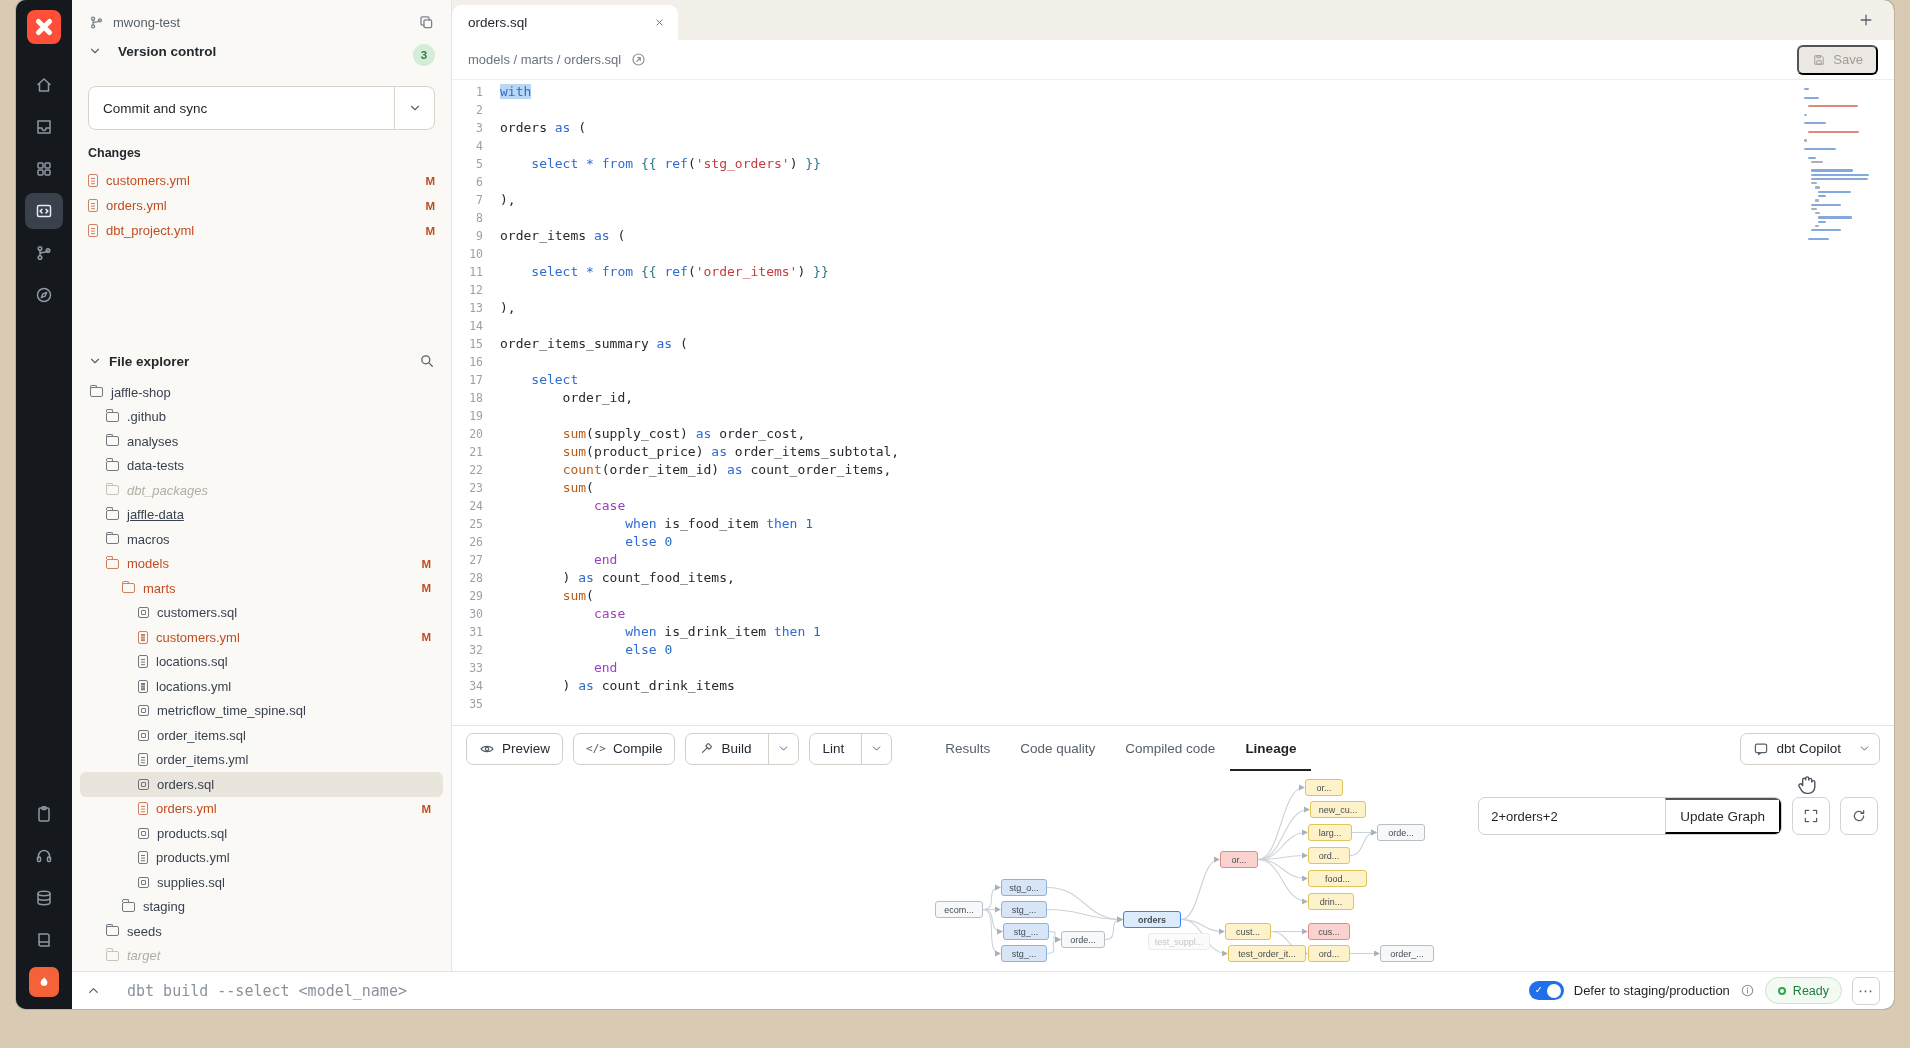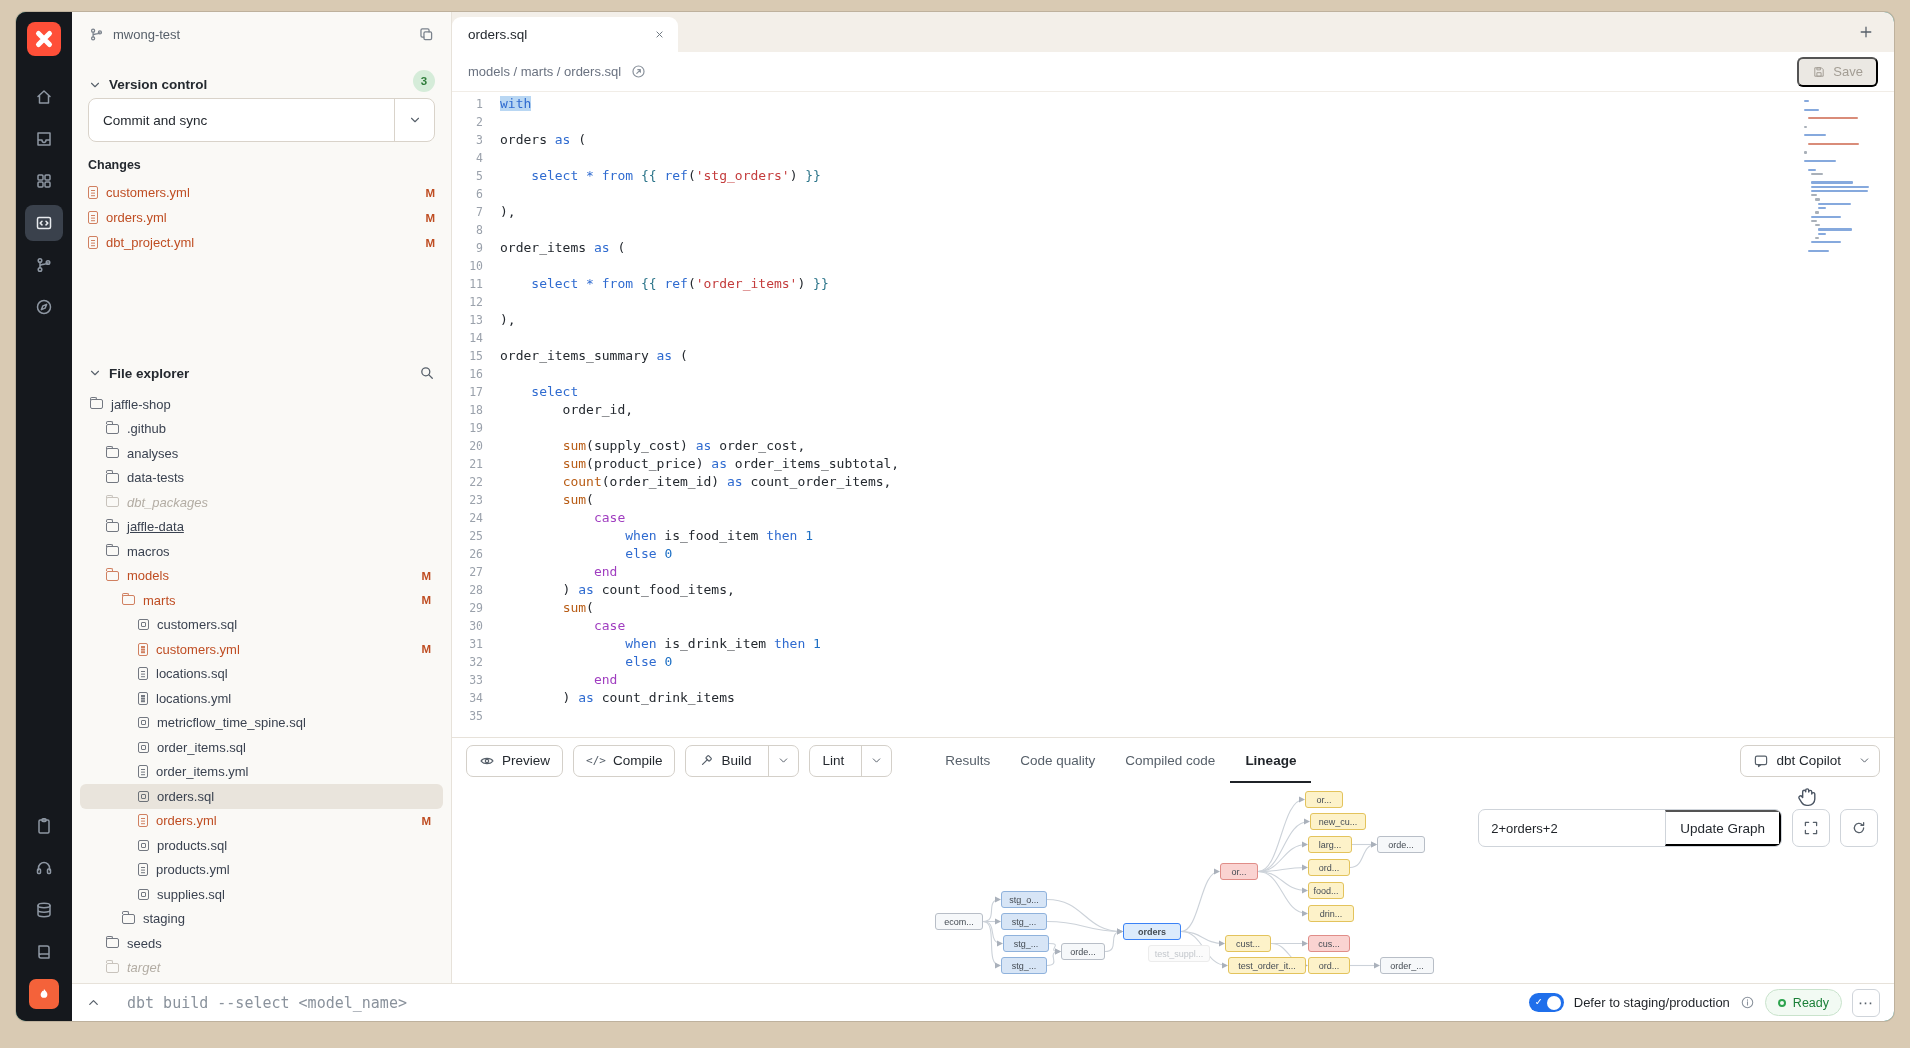--- a/index.html
+++ b/index.html
@@ -1,37 +1,37 @@
 <!DOCTYPE html>
 <html><head>
 <meta charset="utf-8">
 <style>
   *{box-sizing:border-box;margin:0;padding:0}
   html,body{width:1910px;height:1048px;overflow:hidden}
   body{background:#d9cab3;font-family:"Liberation Sans",sans-serif;position:relative;color:#24292f}
-  .app{position:absolute;left:16px;top:12px;width:1878px;height:1009px;background:#0f766e;border-radius:10px;overflow:hidden;display:flex;box-shadow:0 0 0 1px rgba(0,0,0,.12)}
+  .app{position:absolute;left:16px;top:0;width:1878px;height:1009px;background:#0f766e;border-radius:10px;overflow:hidden;display:flex;box-shadow:0 0 0 1px rgba(0,0,0,.12)}
   
   .abar{width:56px;background:#15181d;display:flex;flex-direction:column;align-items:center;padding:10px 0 12px;flex:0 0 auto}
   .logo{width:34px;height:34px;border-radius:8px;background:#ff4f38;display:flex;align-items:center;justify-content:center;margin-bottom:20px}
   .ab-ic{width:38px;height:36px;display:flex;align-items:center;justify-content:center;margin:3px 0;border-radius:8px;color:#8e97a3;cursor:pointer}
   .ab-ic svg{stroke:#8e97a3;fill:none;stroke-width:1.5;stroke-linecap:round;stroke-linejoin:round}
   .ab-ic.active{background:#3a414c}
   .ab-ic.active svg{stroke:#e8ebef}
   .ab-spacer{flex:1}
   .avatar{width:30px;height:30px;border-radius:7px;background:#f4623a;display:flex;align-items:center;justify-content:center;margin-top:6px}
   
   .rightcol{flex:1;display:flex;flex-direction:column;min-width:0}
   .app-body{flex:1;display:flex;min-height:0}
   
   .sidebar{width:380px;flex:0 0 auto;background:#faf9f6;border-right:1px solid #e7e2da;display:flex;flex-direction:column;overflow:hidden}
   .branch-row{height:44px;display:flex;align-items:center;gap:8px;padding:0 16px;color:#57606a;font-size:13px;flex:0 0 auto}
   .branch-row svg{stroke:#7a828c;fill:none;stroke-width:1.5;stroke-linecap:round}
   .icon-btn{margin-left:auto;display:flex;align-items:center;cursor:pointer}
   .vc-wrap{height:298px;padding:0 16px;flex:0 0 auto}
-  .sec-header{height:36px;display:flex;align-items:flex-end;gap:7px;font-size:13.5px;font-weight:700;color:#24292f}
+  .sec-header{height:36px;display:flex;align-items:flex-start;gap:16px;font-size:13.5px;font-weight:700;color:#24292f}
   .chev{display:flex}
   .chev svg,.sec-header svg{stroke:#57606a;fill:none;stroke-width:1.6;stroke-linecap:round;stroke-linejoin:round}
   .vc-badge{margin-left:auto;min-width:22px;height:22px;border-radius:999px;background:#d5ecd9;color:#2f7d3b;font-size:11.5px;font-weight:700;display:flex;align-items:center;justify-content:center;padding:0 6px}
   .commit-btn{margin:6px 0 16px;height:44px;border:1px solid #d9d3ca;border-radius:8px;background:#fff;display:flex;align-items:center;cursor:pointer}
   .commit-label{padding-left:14px;font-size:13.5px;color:#24292f;flex:1;text-align:left}
   .commit-caret{width:40px;align-self:stretch;border-left:1px solid #d9d3ca;display:flex;align-items:center;justify-content:center}
   .changes-label{font-size:12.5px;font-weight:700;color:#24292f;margin:2px 0 8px}
   .chg-row{height:25px;display:flex;align-items:center;gap:8px;color:#bf4d22;font-size:13px;cursor:pointer}
   .chg-row .m{margin-left:auto;font-size:11.5px;font-weight:700}
   .fe-header{height:38px;display:flex;align-items:center;gap:7px;padding:0 16px;font-size:13.5px;font-weight:700;color:#24292f;flex:0 0 auto}
@@ -584,21 +584,21 @@
               <div class="lin-node gray" style="left: 609px; top: 160px; width: 44px;">orde...</div>
               <div class="lin-node sel" style="left: 671px; top: 140px; width: 58px;">orders</div>
               <div class="lin-node muted" style="left: 696px; top: 162px; width: 62px;">test_suppl...</div>
               <div class="lin-node pink" style="left: 768px; top: 80px; width: 38px;">or...</div>
               <div class="lin-node yellow" style="left: 773px; top: 152px; width: 46px;">cust...</div>
               <div class="lin-node yellow" style="left: 776px; top: 174px; width: 78px;">test_order_it...</div>
               <div class="lin-node yellow" style="left: 853px; top: 8px; width: 38px;">or...</div>
               <div class="lin-node yellow" style="left: 858px; top: 30px; width: 56px;">new_cu...</div>
               <div class="lin-node yellow" style="left: 856px; top: 53px; width: 44px;">larg...</div>
               <div class="lin-node yellow" style="left: 856px; top: 76px; width: 42px;">ord...</div>
-              <div class="lin-node yellow" style="left: 856px; top: 99px; width: 36px;">food...</div>
+              <div class="lin-node yellow" style="left: 856px; top: 99px; width: 59px;">food...</div>
               <div class="lin-node yellow" style="left: 856px; top: 122px; width: 46px;">drin...</div>
               <div class="lin-node pink" style="left: 856px; top: 152px; width: 42px;">cus...</div>
               <div class="lin-node yellow" style="left: 856px; top: 174px; width: 42px;">ord...</div>
               <div class="lin-node gray" style="left: 925px; top: 53px; width: 48px;">orde...</div>
               <div class="lin-node gray" style="left: 928px; top: 174px; width: 54px;">order_...</div>
             </div>
           <div class="lin-controls">
             <div class="sel-group">
               <div class="sel-input">2+orders+2</div>
               <button class="upd-btn">Update Graph</button>

